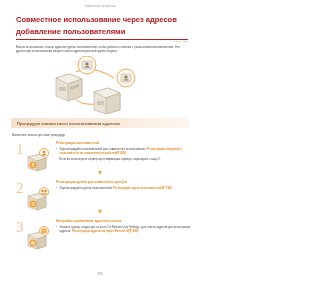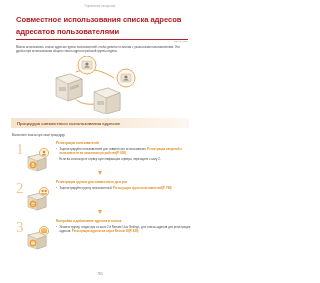--- a/index.html
+++ b/index.html
@@ -100,22 +100,22 @@
   }
 </style>
 </head>
 <body>
 
 <div class="page">
 
   <div class="runhead">Управление аппаратом</div>
 
   <div class="title">
-    <span>Совместное использования списка адресов</span><br>
-    <span>адресатов пользователями</span>
+    <span>Совместное использование через адресов</span><br>
+    <span>добавление пользователями</span>
   </div>
   <div class="title-rule"></div>
   <div class="doc-code">6JXW-0ER</div>
 
   <div class="intro">Можно использовать список адресов группы пользователей, чтобы делиться списком с указанными пользователями. Это удобно при использовании общего списка адресов рабочей группы отдела.</div>
 
   <div class="figure">
     <svg width="96" height="58" viewBox="0 0 96 58" xmlns="http://www.w3.org/2000/svg">
 
       <path d="M20 28 C 16 46, 34 52, 52 46" fill="none" stroke="#e8a14a" stroke-width="1"></path>

